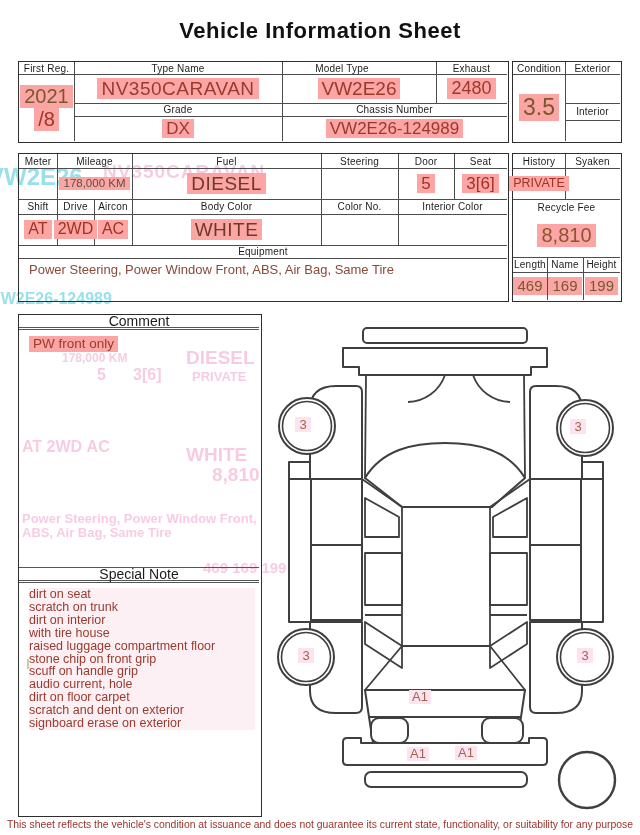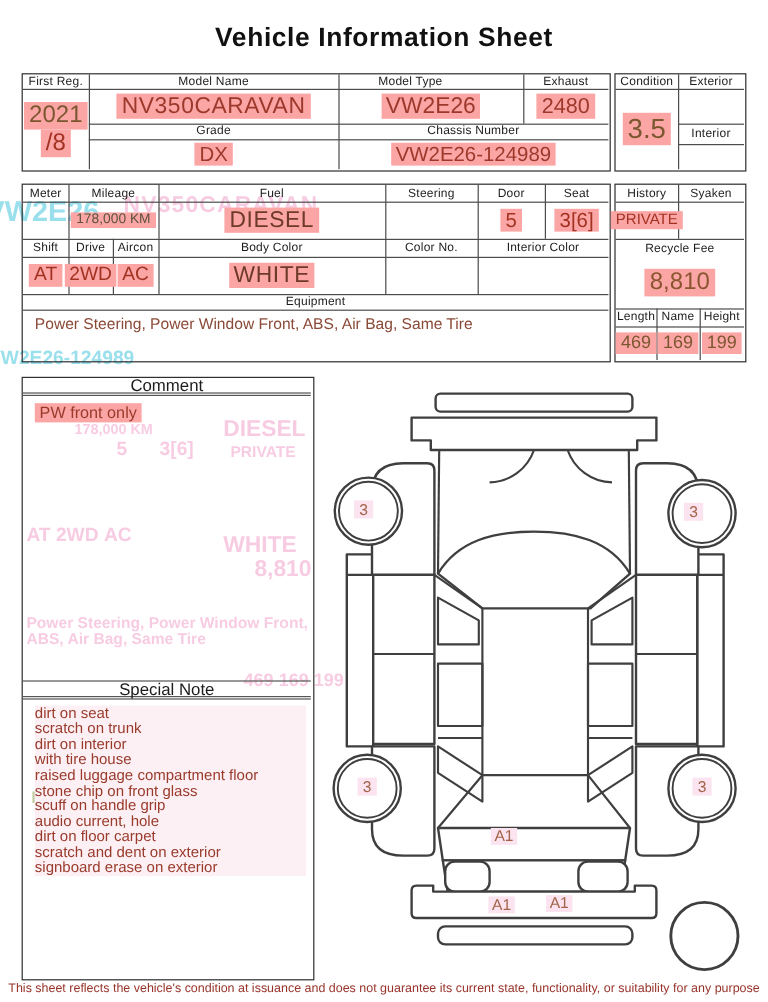--- a/index.html
+++ b/index.html
@@ -65,21 +65,21 @@
     <div class="hl" style="left:0;top:12px;width:488px;"></div>
     <div class="hl" style="left:55px;top:41px;width:433px;"></div>
     <div class="hl" style="left:55px;top:54px;width:433px;"></div>
 
     <div class="cell hdr" style="left:0;top:0;width:55px;height:12px;">First Reg.</div>
     <div class="cell" style="left:0;top:12px;width:55px;height:67px;font-size:20px;">
       <div><span class="pill v-brown">2021</span><br>
            <span class="pill v-dred">/8</span></div>
     </div>
 
-    <div class="cell hdr" style="left:55px;top:0;width:208px;height:12px;">Model Name</div>
+    <div class="cell hdr" style="left:55px;top:0;width:208px;height:12px;">Type Name</div>
     <div class="cell" style="left:55px;top:12px;width:208px;height:29px;font-size:19px;letter-spacing:.5px;">
       <span class="pill v-red">NV350CARAVAN</span>
       </div>
 
     <div class="cell hdr" style="left:246px;top:0;width:154px;height:12px;">Model Type</div>
     <div class="cell" style="left:263px;top:12px;width:154px;height:29px;font-size:19px;">
       <span class="pill v-red">VW2E26</span>
       </div>
 
     <div class="cell hdr" style="left:417px;top:0;width:71px;height:12px;">Exhaust</div>
@@ -227,21 +227,21 @@
     <div class="abs" style="left:10px;top:21px;font-size:13.5px;">
       <span class="pill" style="color:#993a2b;">PW front only</span></div>
 
     <div class="band" style="left:0;top:252px;width:240px;height:16px;border-top:1px solid #555;border-bottom:3px double #555;">Special Note</div>
     <div class="abs" style="left:10px;top:273px;width:226px;background:#fdf0f5;">
         <div class="note-item">dirt on seat</div>
         <div class="note-item">scratch on trunk</div>
         <div class="note-item">dirt on interior</div>
         <div class="note-item">with tire house</div>
         <div class="note-item">raised luggage compartment floor</div>
-        <div class="note-item">stone chip on front glass</div>
+        <div class="note-item">stone chip on front grip</div>
         <div class="note-item">scuff on handle grip</div>
         <div class="note-item">audio current, hole</div>
         <div class="note-item">dirt on floor carpet</div>
         <div class="note-item">scratch and dent on exterior</div>
         <div class="note-item">signboard erase on exterior</div>
       </div>
   </div>
 
   <svg class="abs" style="left:262px;top:310px;" width="378" height="505" viewBox="0 0 378 505">
     <g fill="#ffffff" stroke="#3f3f3f" stroke-width="2" stroke-linejoin="round">

